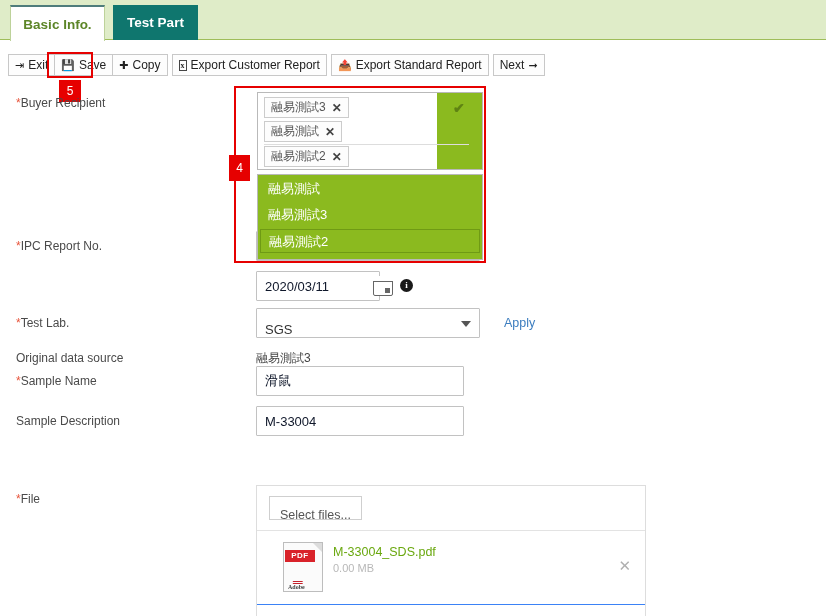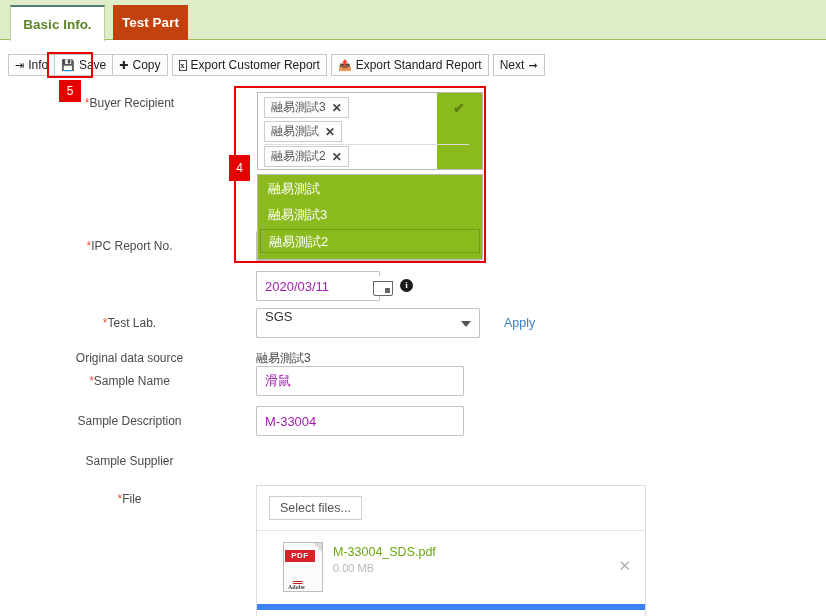--- a/index.html
+++ b/index.html
@@ -47,22 +47,22 @@
     color: #5c8527;
     border-top: 2px solid #4f7d7c;
     border-left: 1px solid #bdd29a;
     border-right: 1px solid #bdd29a;
     border-bottom: none;
     height: 36px;
     justify-content: center;
   }
   .tab-inactive {
     left: 113px;
-    width: 75px;
-    background: #c2410c;
+    width: 85px;
+    background: #0f766e;
     color: #ffffff;
   }
 
   
   .toolbar {
     position: absolute;
     left: 8px; top: 54px;
     display: flex;
     align-items: stretch;
     height: 22px;
@@ -119,56 +119,56 @@
   
   .form { position: absolute; left: 0; top: 88px; width: 826px; }
   .row {
     position: absolute;
     left: 0;
     width: 826px;
     height: 30px;
   }
   .lbl {
     position: absolute;
-    left: 8px;
+    left: 16px;
     width: 243px;
-    text-align: center;
+    text-align: left;
     font-size: 12px;
     color: #4a4a4a;
     line-height: 30px;
   }
   .req { color: #e8553c; }
   .ctl { position: absolute; left: 256px; }
 
   input.tx {
     width: 224px;
     height: 30px;
     box-sizing: border-box;
     border: 1px solid #c2c2c2;
     padding: 0 8px;
     font-size: 13px;
-    color: #a21caf;
+    color: #0f172a;
     background: #fff;
     font-family: "Liberation Sans", sans-serif;
     border-radius: 1px;
   }
   input.tx.wide { width: 208px; }
   input.tx.shaded { background: #e5ecf7; }
   input.tx.date { width: 124px; }
 
   .selbox {
     width: 224px;
     height: 30px;
     box-sizing: border-box;
     border: 1px solid #c2c2c2;
     background: #fff;
     font-size: 13px;
     color: #333;
     display: flex;
-    align-items: flex-start;
+    align-items: flex-end;
     padding: 0 8px;
     position: relative;
     cursor: pointer;
     border-radius: 1px;
   }
   .caret {
     position: absolute;
     right: 8px; top: 12px;
     width: 0; height: 0;
     border-left: 5px solid transparent;
@@ -317,31 +317,31 @@
     width: 390px;
     border: 1px solid #dddddd;
     background: #fff;
     box-sizing: border-box;
   }
   .filehead { height: 44px; border-bottom: 1px solid #e3e3e3; position: relative; }
   .selectfiles {
     position: absolute;
     left: 12px; top: 10px;
     height: 24px;
-    padding: 0 10px;
+    padding: 7px 10px;
     border: 1px solid #cfcfcf;
     background: #ffffff;
     color: #555;
     font-size: 12.5px;
     line-height: 22px;
     cursor: pointer;
     box-sizing: border-box;
     font-family: "Liberation Sans", sans-serif;
   }
-  .filerow { height: 73px; position: relative; border-bottom: 6px solid #3b82f6; }
+  .filerow { height: 73px; position: relative; border-bottom: 1px solid #3b82f6; }
   .pdficon {
     position: absolute;
     left: 26px; top: 11px;
     width: 40px; height: 50px;
     background: #fbfbfb;
     border: 1px solid #bdbdbd;
     box-sizing: border-box;
   }
   .pdficon .tag {
     position: absolute;
@@ -408,21 +408,21 @@
     <span>Basic Info.</span>
   </div>
   <div class="tab tab-inactive">
     <span>Test Part</span>
   </div>
 </div>
 
 <div class="toolbar">
   <div class="tbtn">
     <span class="gl">⇥</span>
-    <span>Info</span>
+    <span>Exit</span>
   </div>
   <div class="tbtn">
     <span class="gl">💾</span>
     <span>Save</span>
   </div>
   <div class="tbtn">
     <span class="gl">✚</span>
     <span>Copy</span>
   </div>
   <div class="tbtn tbtn-gap">
@@ -494,21 +494,20 @@
   </div>
 
   <div class="row" style="top:318px;padding-left:16px;">
     <div class="lbl">Sample Description</div>
     <div class="ctl">
       <input class="tx wide" type="text" value="M-33004" style="">
     </div>
   </div>
 
   <div class="row" style="top:358px;">
-    <div class="lbl">Sample Supplier</div>
   </div>
 
   <div class="row" style="top:396px;">
     <div class="lbl">
       <span class="req">*</span><span>File</span>
     </div>
   </div>
 
 </div>
 

